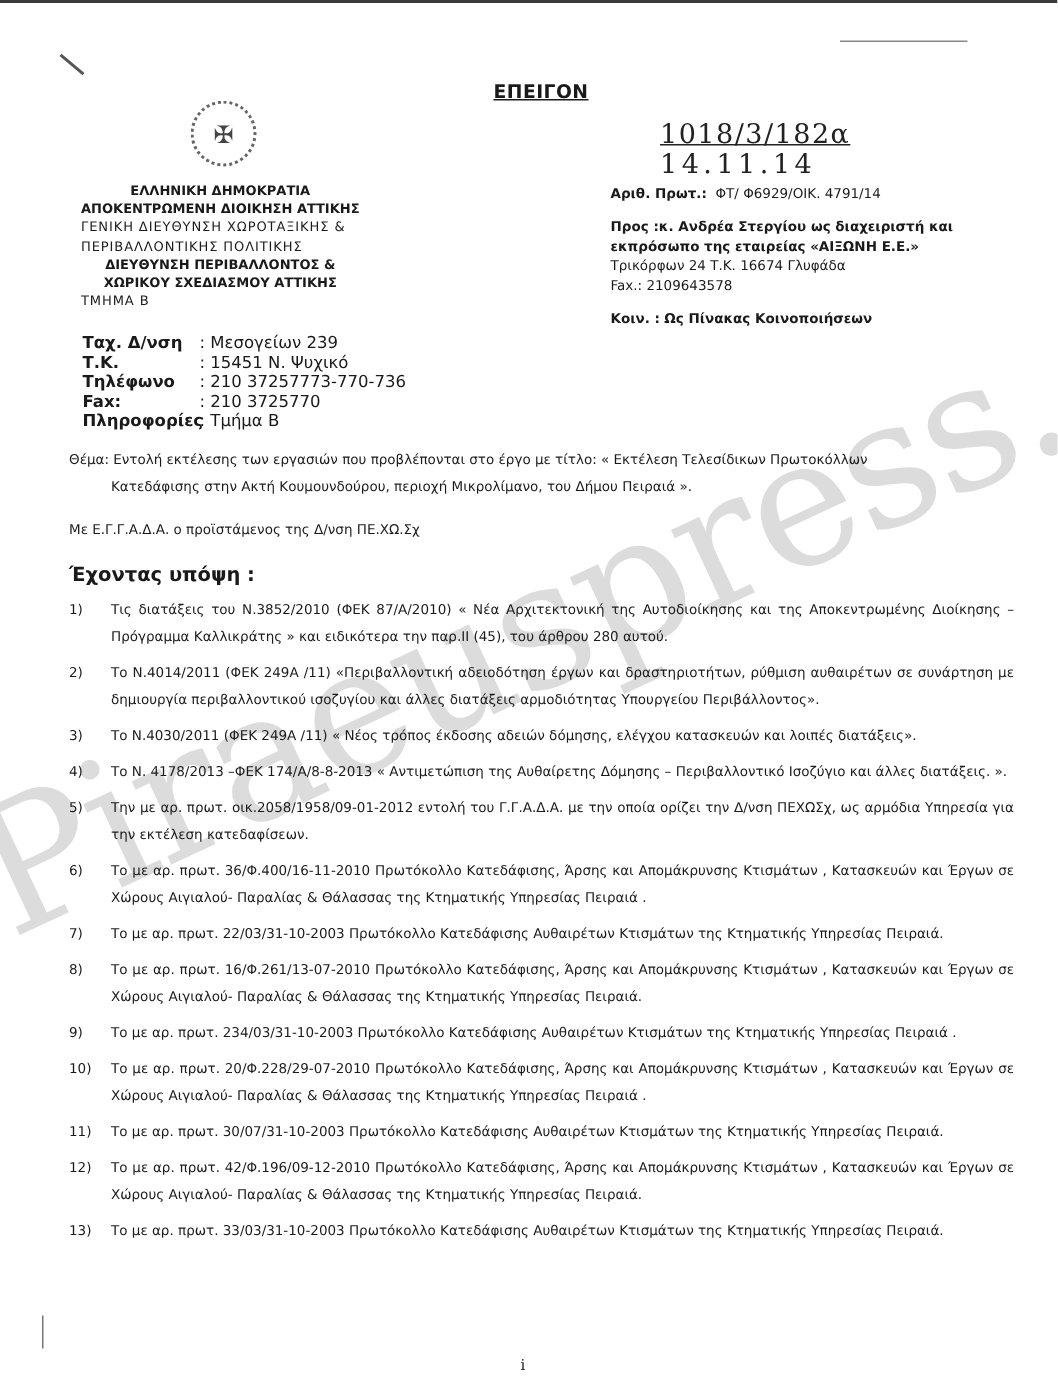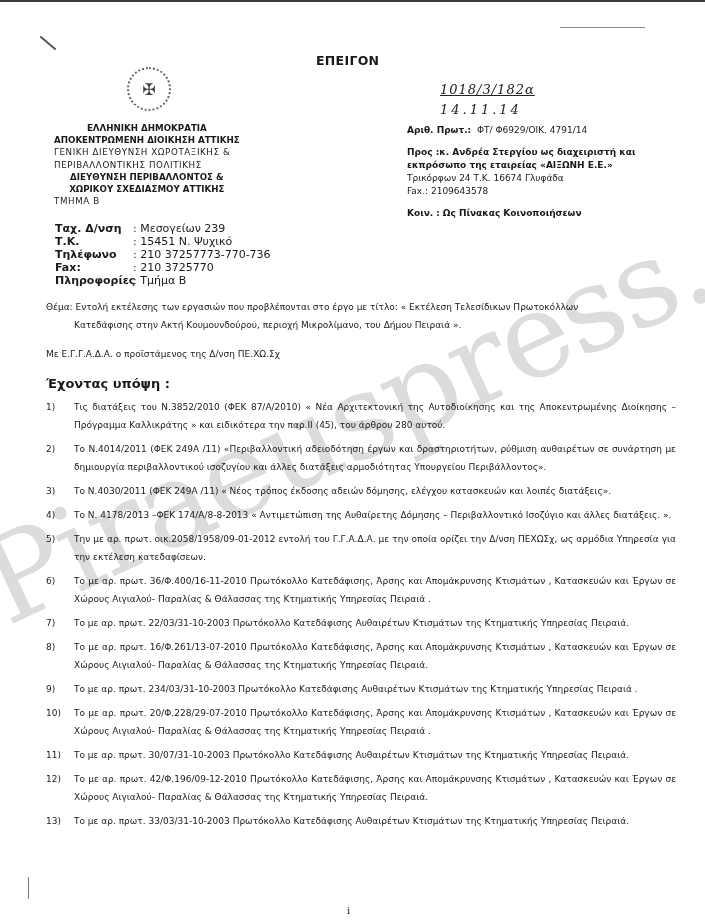--- a/index.html
+++ b/index.html
@@ -12,26 +12,26 @@
   .scan-mark { position:absolute; background:#555; }
   .watermark {
     position:absolute; left:-10px; top:520px;
     font-family:"DejaVu Serif", "Liberation Serif", serif;
     font-size:118px; color:#d6d6d6; opacity:0.85;
     transform:rotate(-25deg); transform-origin:left center;
     white-space:nowrap; letter-spacing:-2px; pointer-events:none; z-index:0;
   }
   .layer { position:absolute; z-index:1; }
   .urgent {
-    left:316px; top:53px; font-weight:bold; font-size:12.5px;
-    letter-spacing:0.3px;
+    left:329px; top:53px; font-weight:bold; font-size:12.5px;
+    text-decoration:underline; letter-spacing:0.3px;
   }
   .handwritten {
     left:440px; top:80px; font-family:"DejaVu Serif", "Liberation Serif", serif;
-    font-style:italic; color:#222; font-size:13px; line-height:20px;
+    color:#222; font-size:18px; line-height:20px;
   }
   .handwritten .ref { text-decoration:underline; letter-spacing:1px; }
   .handwritten .date { display:block; letter-spacing:3px; }
   .emblem {
     left:127px; top:67px; width:40px; height:40px; border-radius:50%;
     border:2px dotted #666; display:flex; align-items:center; justify-content:center;
     font-size:16px; color:#444;
   }
   .issuer { left:54px; top:122px; font-size:8.7px; line-height:12.2px; }
   .issuer .b { font-weight:bold;text-align:center; }

